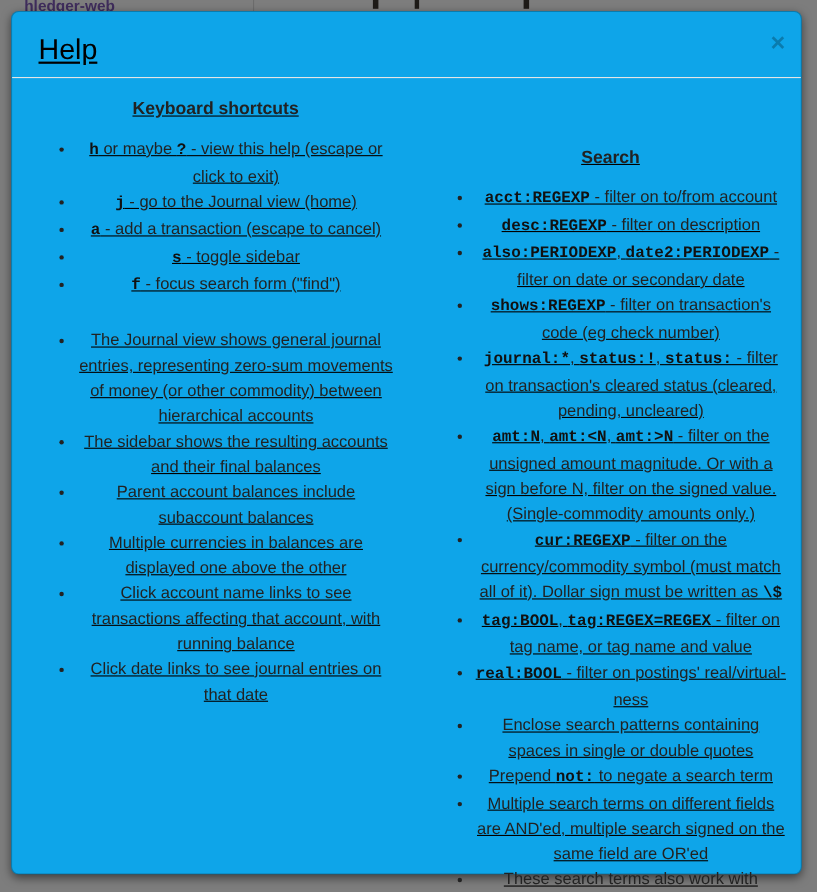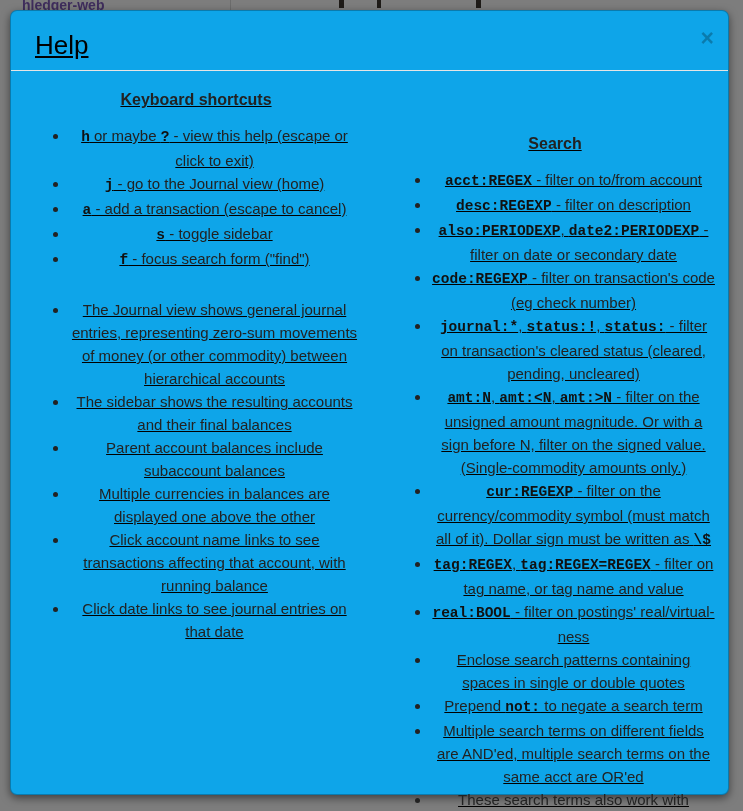--- a/index.html
+++ b/index.html
@@ -84,29 +84,29 @@
           <li>The sidebar shows the resulting accounts and their final balances</li>
           <li>Parent account balances include subaccount balances</li>
           <li>Multiple currencies in balances are displayed one above the other</li>
           <li>Click account name links to see transactions affecting that account, with running balance</li>
           <li>Click date links to see journal entries on that date</li>
         </ul>
       </div>
     <div class="col">
         <h3 class="section-heading">Search</h3>
         <ul class="help-list">
-          <li><code>acct:REGEX</code> - filter on to/from account</li>
+          <li><code>acct:REGEXP</code> - filter on to/from account</li>
           <li><code>desc:REGEXP</code> - filter on description</li>
           <li><code>also:PERIODEXP</code>, <code>date2:PERIODEXP</code> - filter on date or secondary date</li>
-          <li><code>code:REGEXP</code> - filter on transaction's code (eg check number)</li>
+          <li><code>shows:REGEXP</code> - filter on transaction's code (eg check number)</li>
           <li><code>journal:*</code>, <code>status:!</code>, <code>status:</code> - filter on transaction's cleared status (cleared, pending, uncleared)</li>
           <li><code>amt:N</code>, <code>amt:&lt;N</code>, <code>amt:&gt;N</code> - filter on the unsigned amount magnitude. Or with a sign before N, filter on the signed value. (Single-commodity amounts only.)</li>
           <li><code>cur:REGEXP</code> - filter on the currency/commodity symbol (must match all of it). Dollar sign must be written as <code>\$</code></li>
-          <li><code>tag:REGEX</code>, <code>tag:REGEX=REGEX</code> - filter on tag name, or tag name and value</li>
+          <li><code>tag:BOOL</code>, <code>tag:REGEX=REGEX</code> - filter on tag name, or tag name and value</li>
           <li><code>real:BOOL</code> - filter on postings' real/virtual-ness</li>
           <li>Enclose search patterns containing spaces in single or double quotes</li>
           <li>Prepend <code>not:</code> to negate a search term</li>
-          <li>Multiple search terms on different fields are AND'ed, multiple search terms on the same acct are OR'ed</li>
+          <li>Multiple search terms on different fields are AND'ed, multiple search signed on the same field are OR'ed</li>
           <li>These search terms also work with command-line hledger</li>
         </ul>
       </div>
   </div>
 </div>
 
 </body></html>

